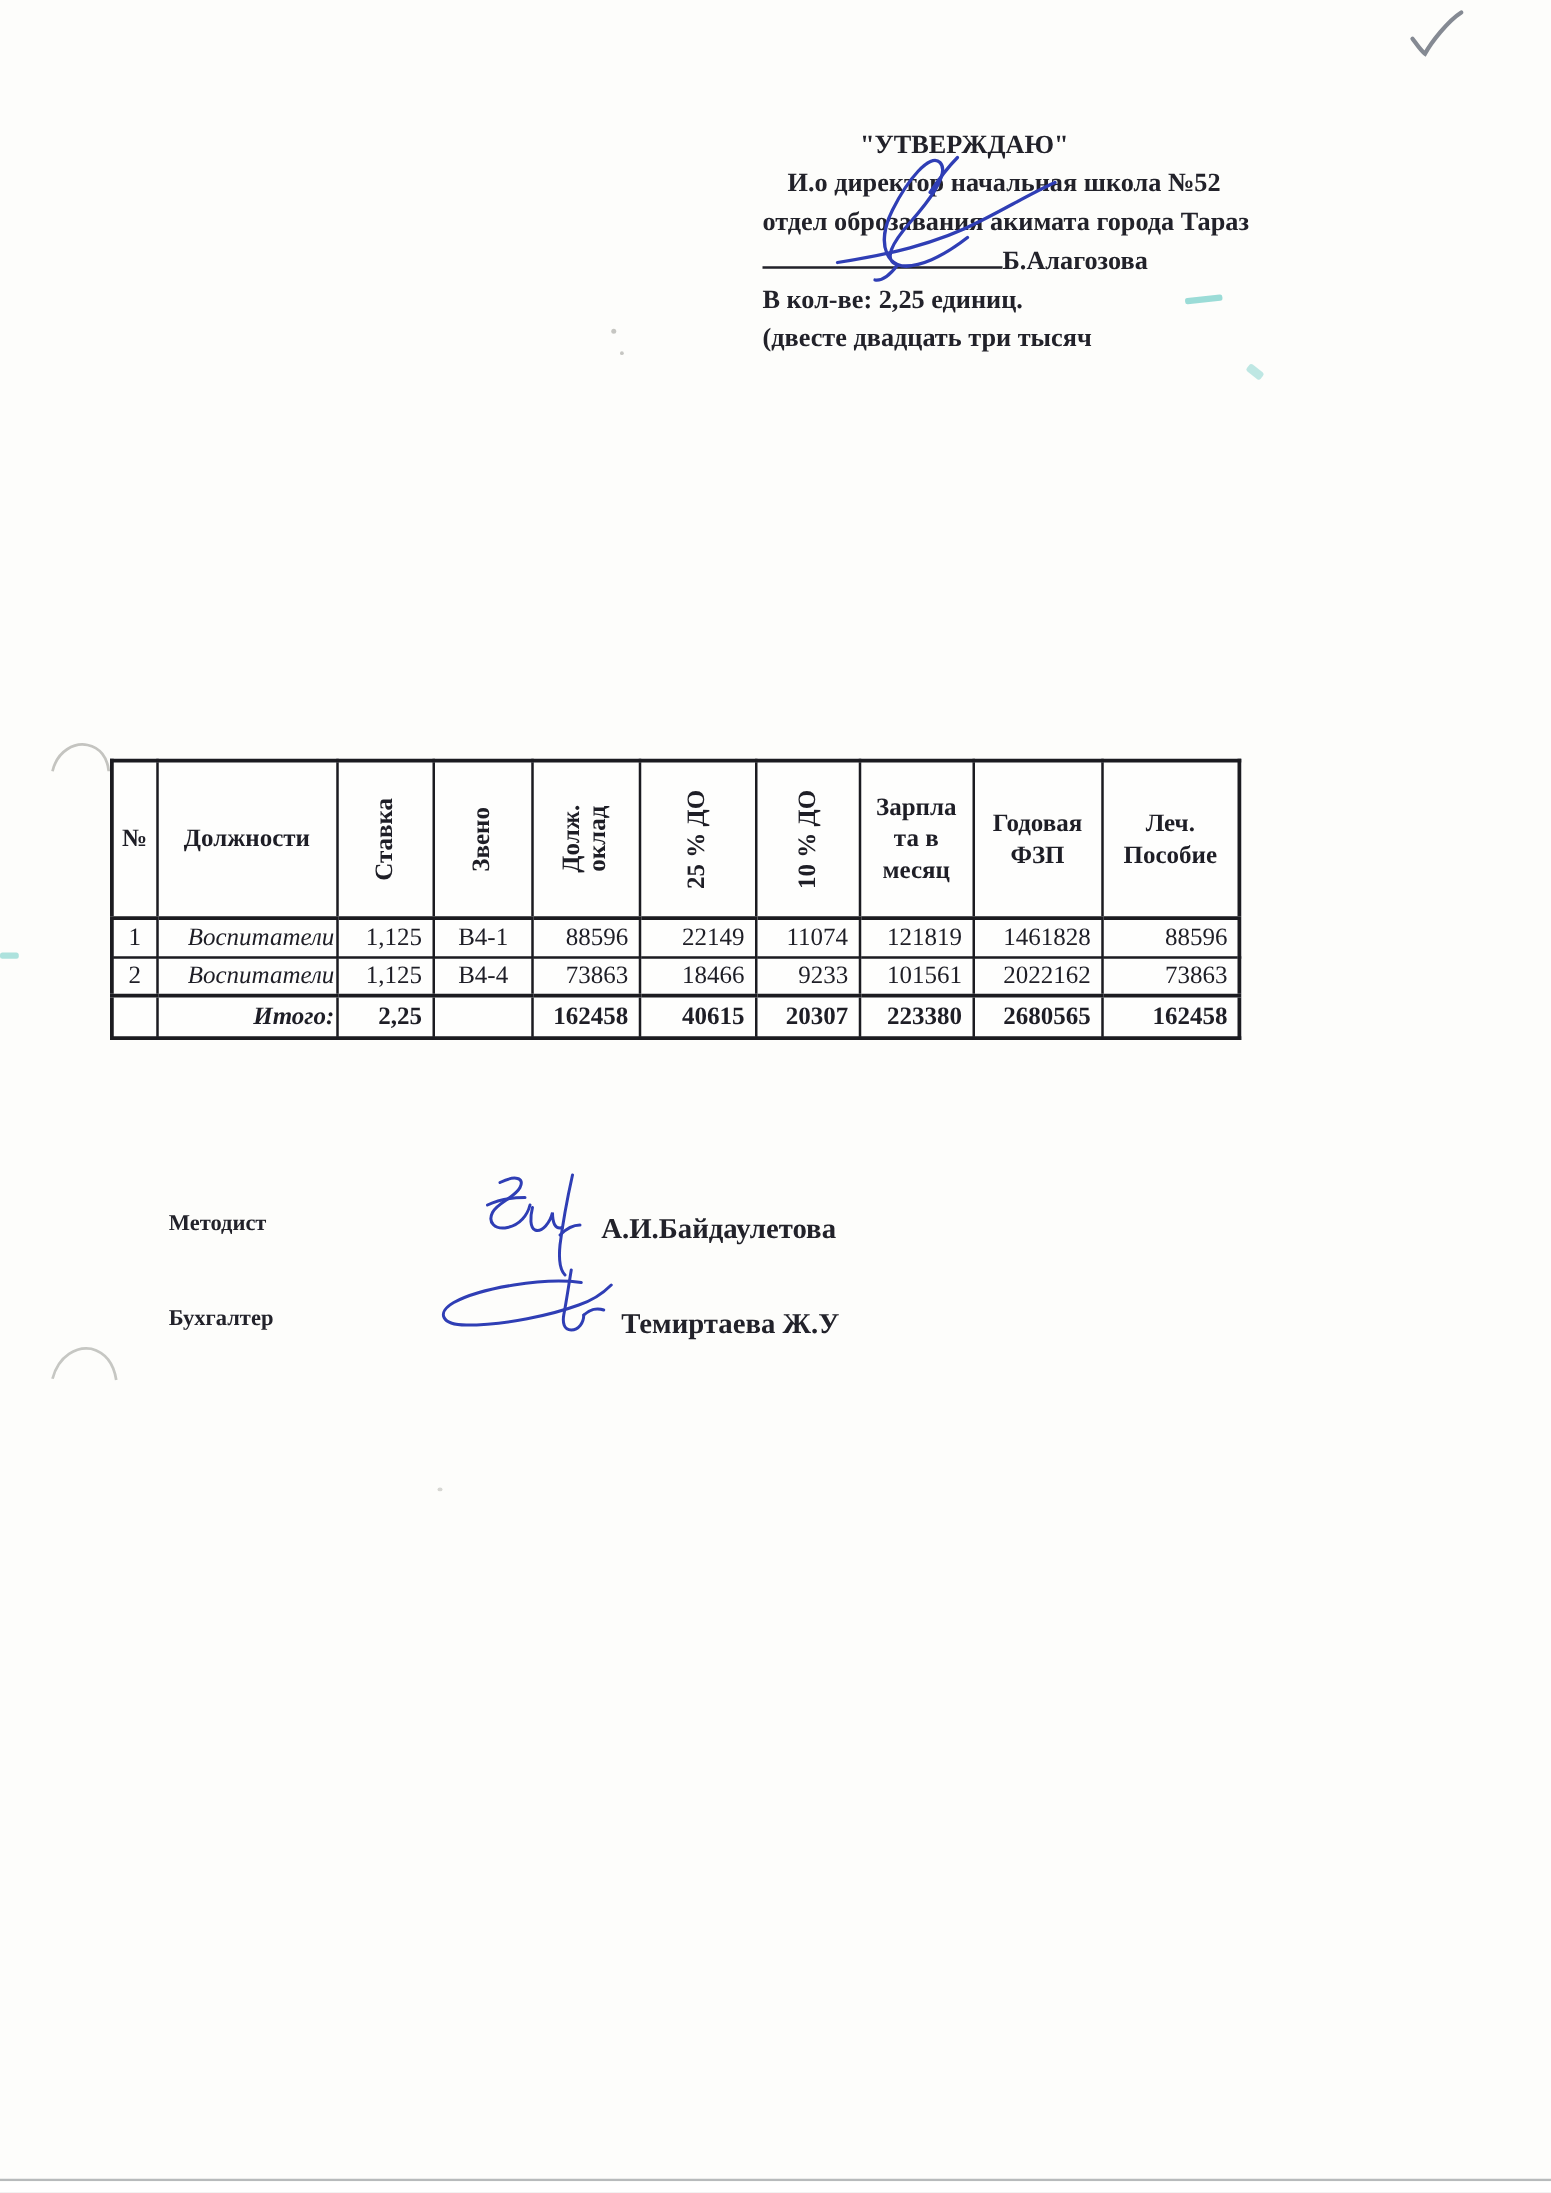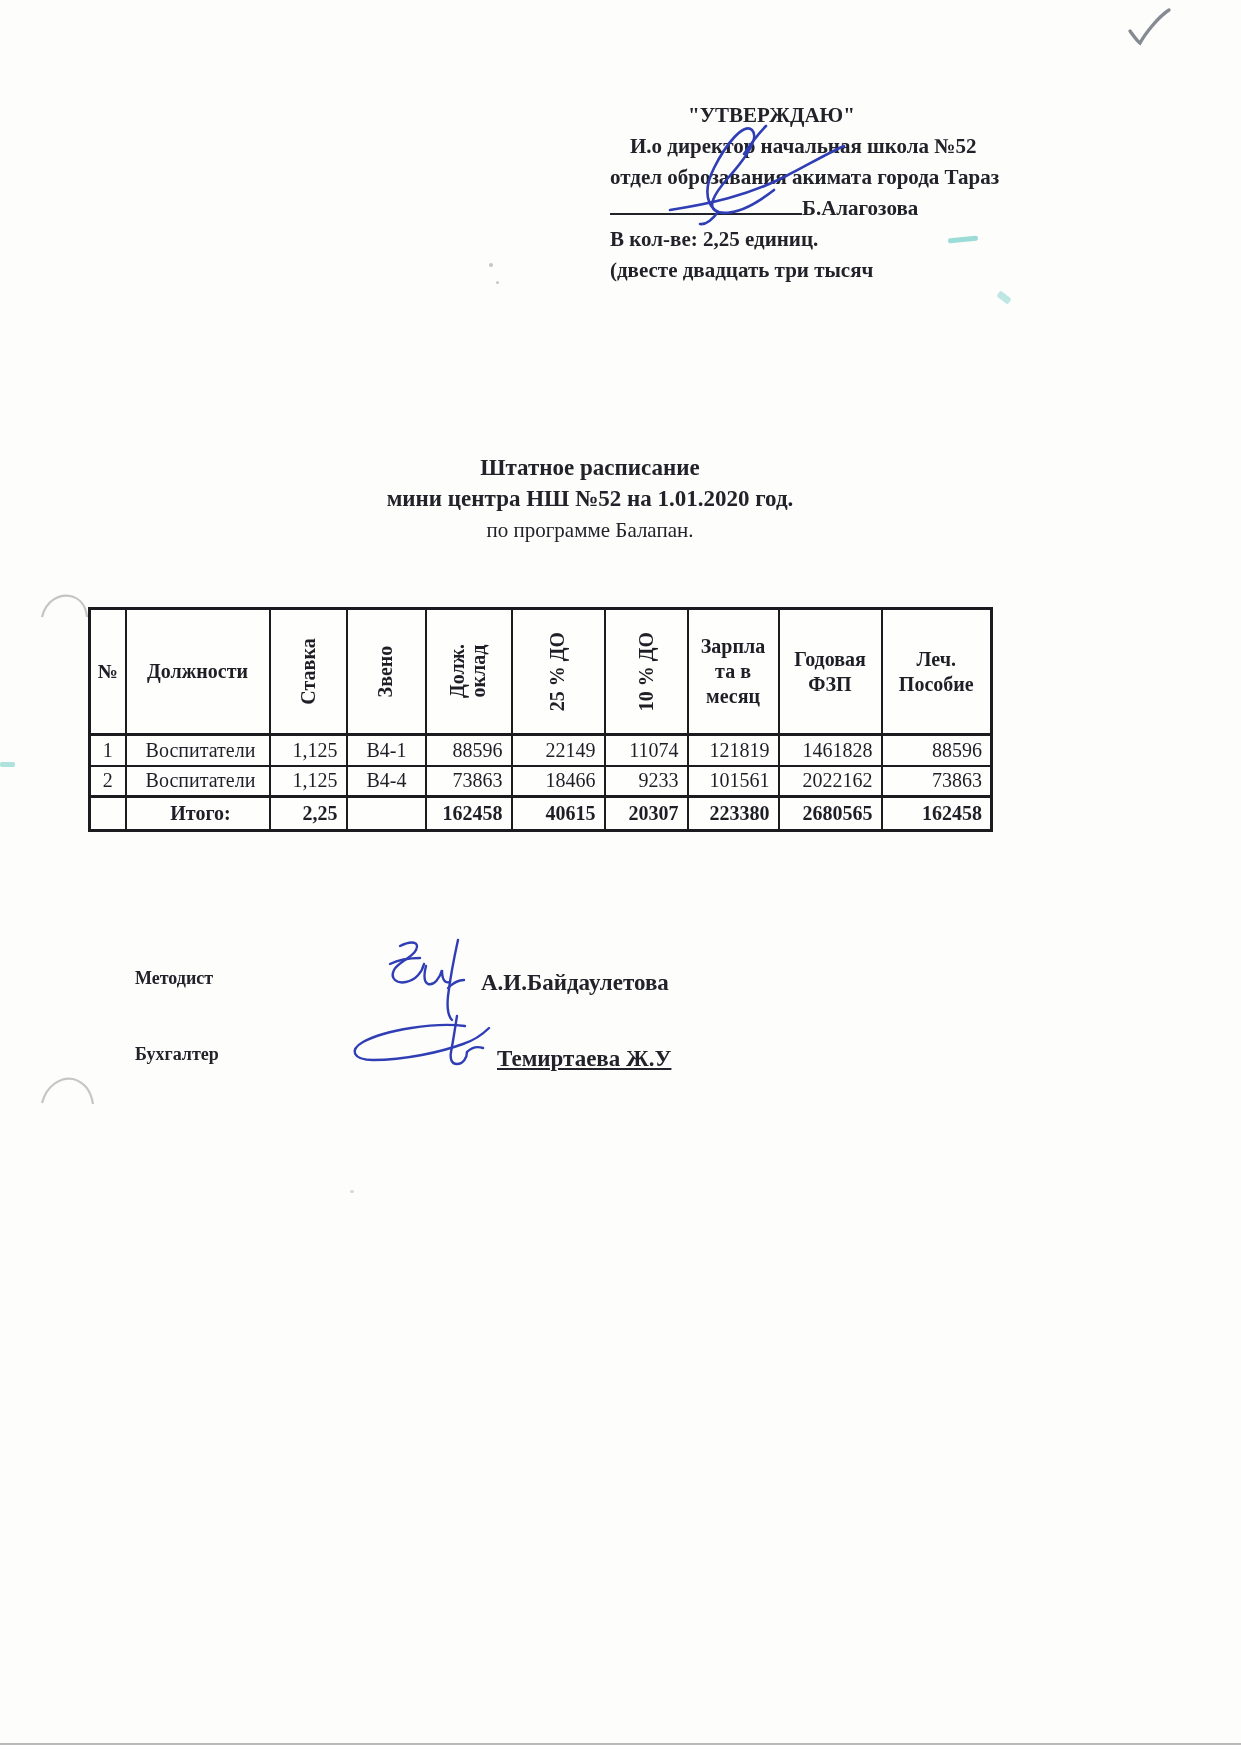--- a/index.html
+++ b/index.html
@@ -53,32 +53,32 @@
     overflow:hidden;
   }
   table.staff { border:3px solid #1b1b20; }
   tr.hdr { height:126px; }
   tr.r1 { height:31px; }
   tr.r2 { height:31px; }
   tr.tot { height:34px; }
   tr.hdr th { font-weight:bold; text-align:center; vertical-align:middle; border-bottom:3px solid #1b1b20; white-space:pre; line-height:1.25; }
   .rot { display:inline-block; transform:rotate(-90deg); white-space:pre; line-height:1.05; }
   td.c-center { text-align:center; }
-  td.c-left { text-align:center; padding-left:7px; }
+  td.c-left { text-align:right; padding-left:7px;font-style:italic; }
   td.c-right { text-align:right; padding-right:8px; }
   td.c-right-sm { text-align:center; padding-right:0; }
   tr.tot td { font-weight:bold; border-top:3px solid #1b1b20; }
 
   
   .sig-role { position:absolute; font-weight:bold; font-size:18px; white-space:nowrap; }
   .sig-name { position:absolute; font-weight:bold; font-size:23px; white-space:nowrap; }
   .role-methodist { left:135px; top:968px; }
   .name-methodist { left:481px; top:970px; }
   .role-accountant { left:135px; top:1044px; }
-  .name-accountant { left:497px; top:1046px;text-decoration:underline; }
+  .name-accountant { left:497px; top:1046px; }
   .methodist-sig { position:absolute; left:382px; top:932px; }
   .accountant-sig { position:absolute; left:345px; top:1008px; }
 
   svg { display:block; }
 </style>
 </head>
 <body>
 
 <div class="page">
 
@@ -121,25 +121,20 @@
     <svg width="215" height="120" viewBox="0 0 215 120">
       <g fill="none" stroke="#2f3eb5" stroke-width="2.6" stroke-linecap="round">
         <path d="M84 104 C62 110, 52 88, 66 60 C78 36, 96 14, 104 22 C112 30, 96 52, 80 70 C66 86, 58 100, 70 104 C86 108, 108 96, 126 82"></path>
         <path d="M70 104 C64 112, 58 117, 52 116"></path>
         <path d="M22 102 C60 96, 100 88, 138 68 C158 58, 178 46, 196 38"></path>
         <path d="M96 46 C104 34, 112 24, 118 18"></path>
       </g>
     </svg>
   </div>
 
-  <div class="doc-title">
-    <div class="t1">Штатное расписание</div>
-    <div class="t2">мини центра НШ №52 на 1.01.2020 год.</div>
-    <div class="t3">по программе Балапан.</div>
-  </div>
 
   <div class="staff-table-wrap">
     <table class="staff">
       <colgroup>
         <col style="width:36px">
           <col style="width:144px">
           <col style="width:77px">
           <col style="width:79px">
           <col style="width:86px">
         <col style="width:93px">

